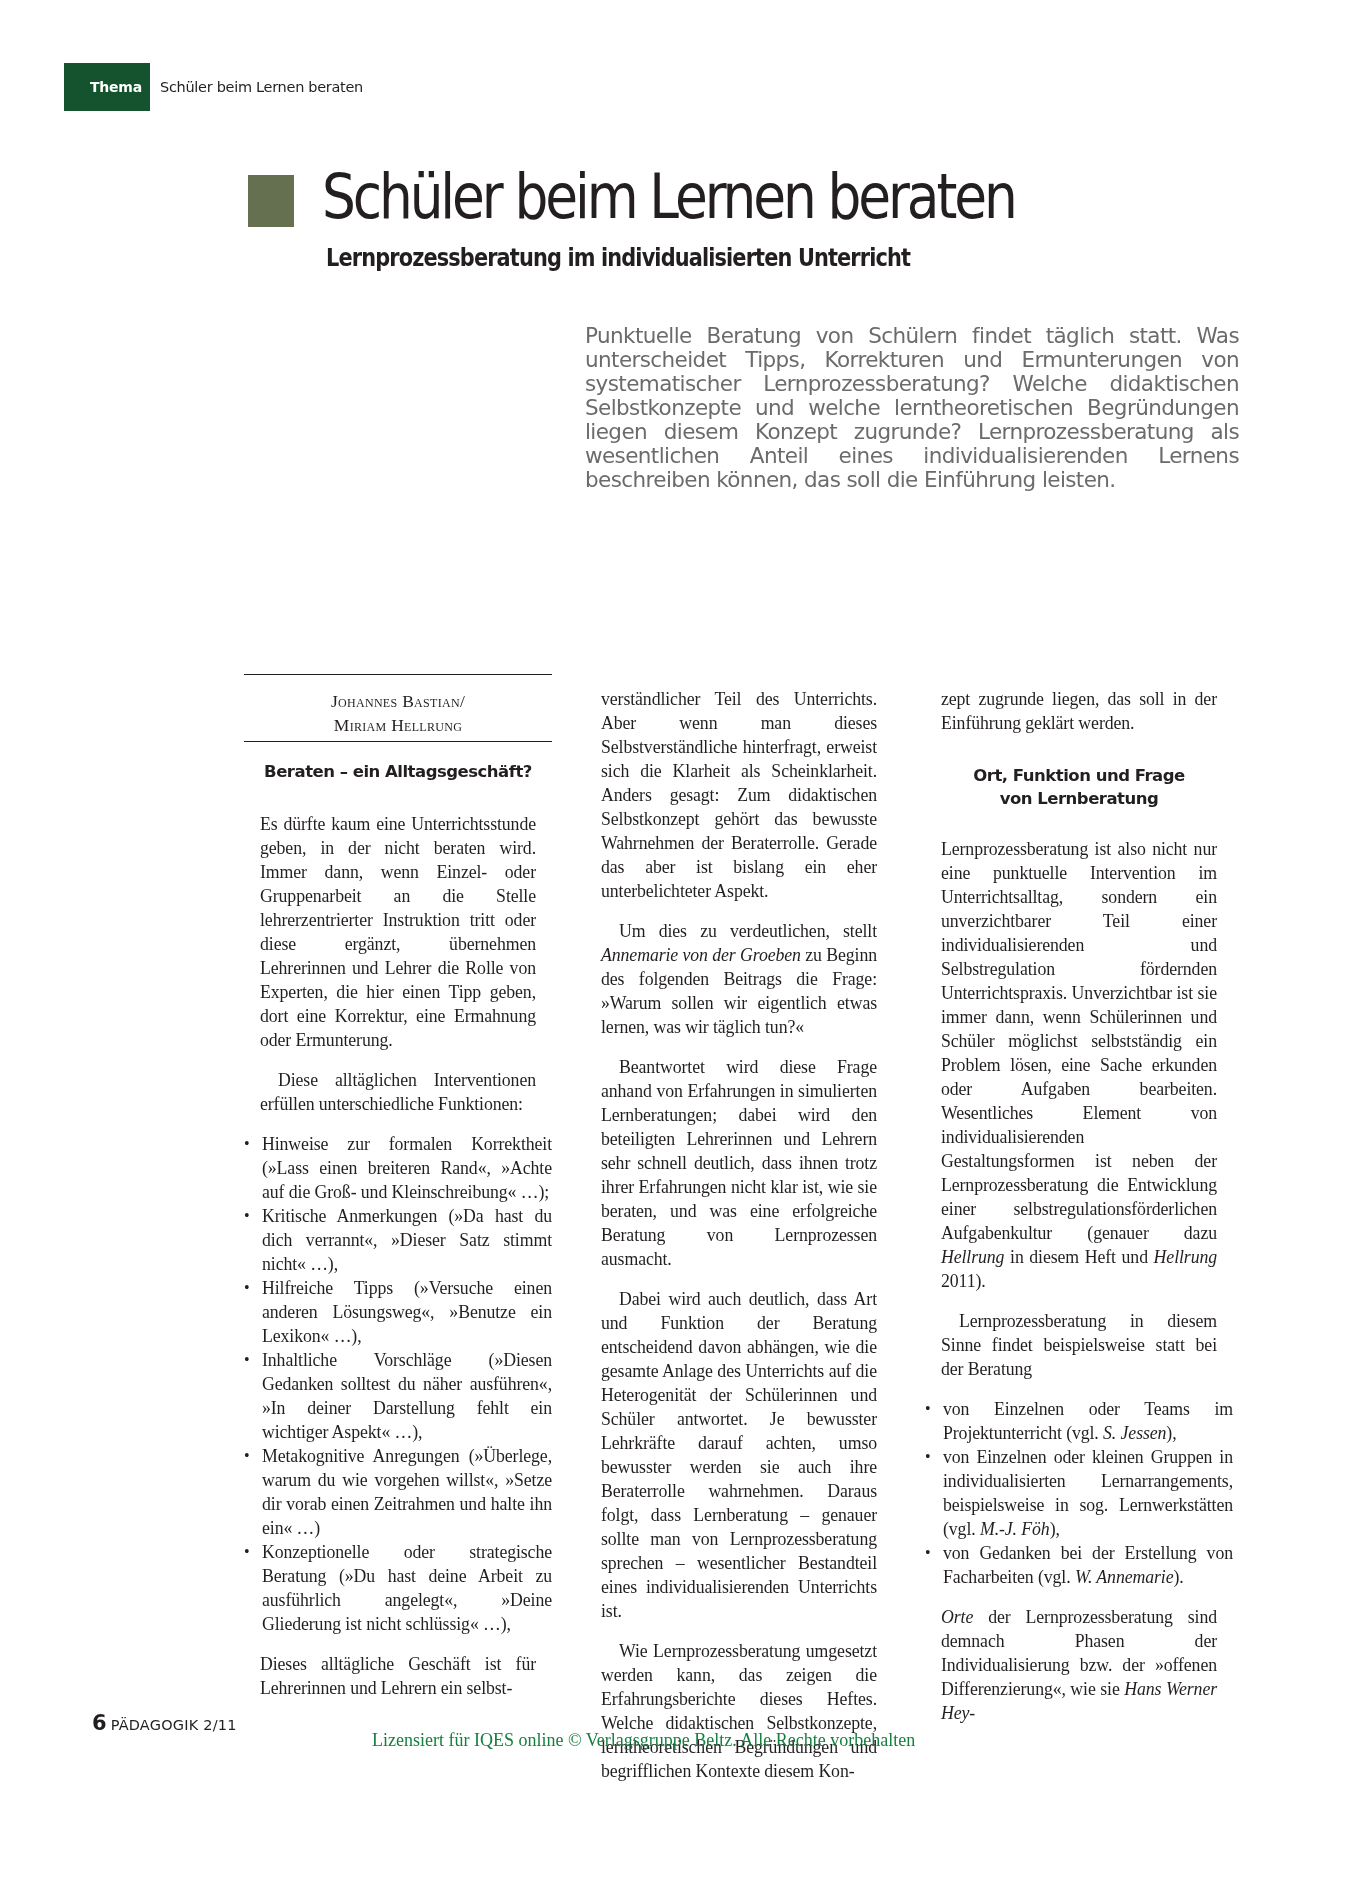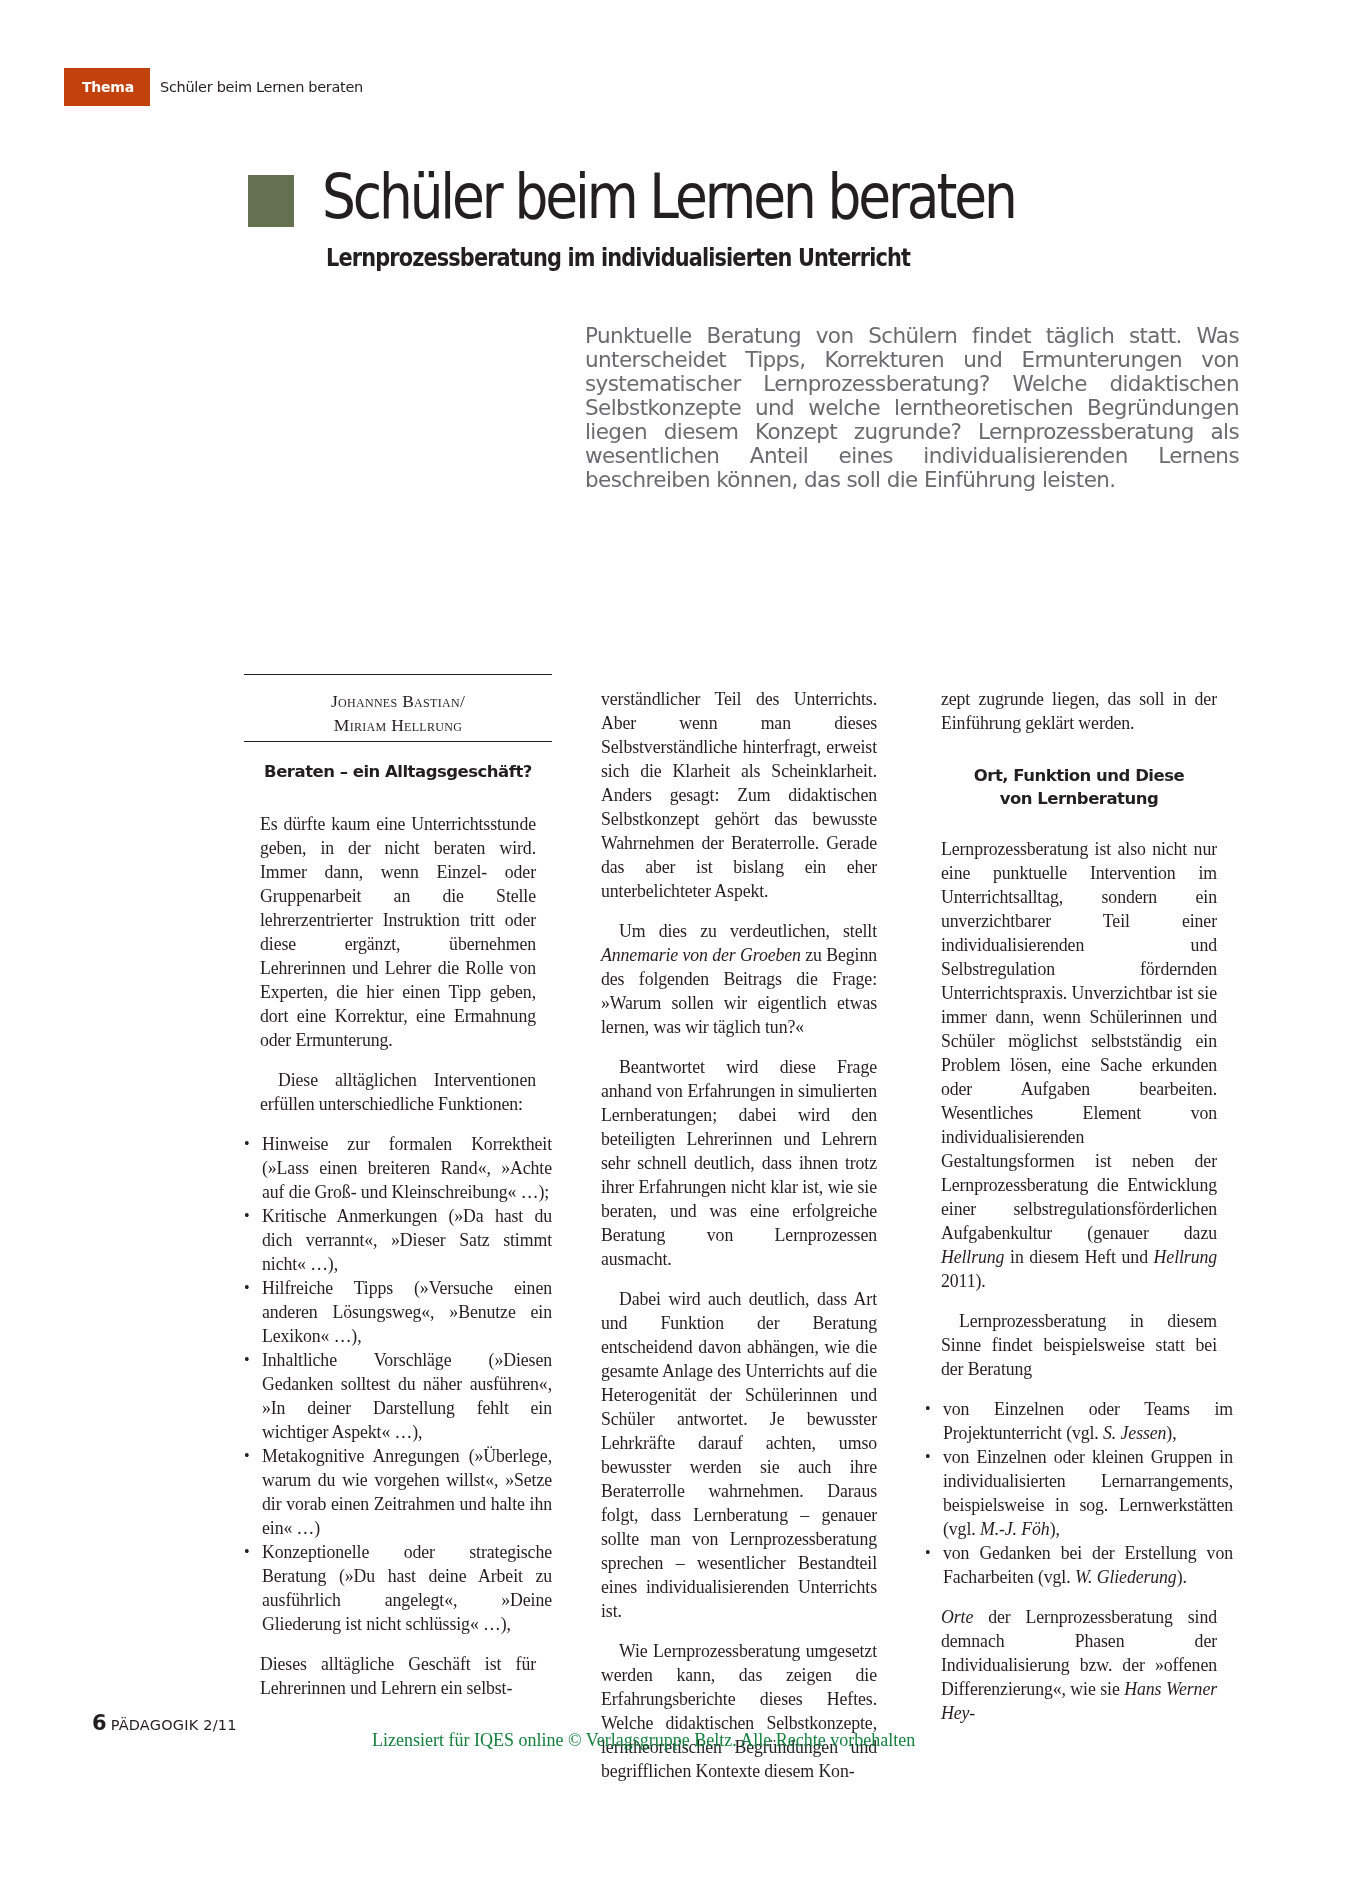--- a/index.html
+++ b/index.html
@@ -1,19 +1,19 @@
 <!DOCTYPE html>
 <html><head>
 <meta charset="utf-8">
 <style>
   html, body { margin: 0; padding: 0; background: #ffffff; }
   body { width: 1363px; height: 1877px; position: relative; overflow: hidden; color: #231f20; }
 
   .running-head { position: absolute; left: 64px; top: 66px; height: 42px; display: flex; align-items: center; }
-  .running-head .tag { background: #c2410c; color: #ffffff; height: 38px; width: 86px; display: flex; align-items: center; justify-content: flex-end; padding-right: 16px; box-sizing: border-box; font-family: "DejaVu Sans", sans-serif; font-weight: bold; font-size: 14px; letter-spacing: -0.2px; }
+  .running-head .tag { background: #14532d; color: #ffffff; height: 48px; width: 86px; display: flex; align-items: center; justify-content: flex-end; padding-right: 8px; box-sizing: border-box; font-family: "DejaVu Sans", sans-serif; font-weight: bold; font-size: 14px; letter-spacing: -0.2px; }
   .running-head .head-title { margin-left: 10px; font-family: "DejaVu Sans", sans-serif; font-size: 14.5px; letter-spacing: -0.3px; color: #231f20; }
 
   .title-block { position: absolute; left: 248px; top: 168px; }
   .title-square { position: absolute; left: 0; top: 7px; width: 46px; height: 52px; background: #64704f; }
   .main-title { position: absolute; left: 74px; top: -8px; white-space: nowrap; font-family: "DejaVu Sans", sans-serif; font-size: 62px; letter-spacing: -3.6px; transform: scaleX(0.86); transform-origin: left top; color: #231f20; }
   .subtitle { position: absolute; left: 78px; top: 76px; white-space: nowrap; font-family: "DejaVu Sans", sans-serif; font-weight: bold; font-size: 24px; letter-spacing: -1px; transform: scaleX(0.87); transform-origin: left top; color: #231f20; }
 
   .lead { position: absolute; left: 585px; top: 324px; width: 654px; font-family: "DejaVu Sans", sans-serif; font-size: 21.5px; line-height: 24px; color: #6b6b6d; text-align: justify; letter-spacing: -0.6px; }
 
   .byline { position: absolute; left: 244px; top: 674px; width: 308px; border-top: 1.5px solid #231f20; border-bottom: 1.5px solid #231f20; padding: 14px 0 4px; text-align: center; font-family: "Liberation Serif", serif; font-variant: small-caps; font-size: 17.5px; line-height: 24px; letter-spacing: 0.3px; }
@@ -77,29 +77,29 @@
   <p>verständlicher Teil des Unterrichts. Aber wenn man dieses Selbstverständliche hinterfragt, erweist sich die Klarheit als Scheinklarheit. Anders gesagt: Zum didaktischen Selbstkonzept gehört das bewusste Wahrnehmen der Beraterrolle. Gerade das aber ist bislang ein eher unterbelichteter Aspekt.</p>
   <p class="indent"><span>Um dies zu verdeutlichen, stellt </span><em>Annemarie von der Groeben</em><span> zu Beginn des folgenden Beitrags die Frage: »Warum sollen wir eigentlich etwas lernen, was wir täglich tun?«</span></p>
   <p class="indent">Beantwortet wird diese Frage anhand von Erfahrungen in simulierten Lernberatungen; dabei wird den beteiligten Lehrerinnen und Lehrern sehr schnell deutlich, dass ihnen trotz ihrer Erfahrungen nicht klar ist, wie sie beraten, und was eine erfolgreiche Beratung von Lernprozessen ausmacht.</p>
   <p class="indent">Dabei wird auch deutlich, dass Art und Funktion der Beratung entscheidend davon abhängen, wie die gesamte Anlage des Unterrichts auf die Heterogenität der Schülerinnen und Schüler antwortet. Je bewusster Lehrkräfte darauf achten, umso bewusster werden sie auch ihre Beraterrolle wahrnehmen. Daraus folgt, dass Lernberatung – genauer sollte man von Lernprozessberatung sprechen – wesentlicher Bestandteil eines individualisierenden Unterrichts ist.</p>
   <p class="indent">Wie Lernprozessberatung umgesetzt werden kann, das zeigen die Erfahrungsberichte dieses Heftes. Welche didaktischen Selbstkonzepte, lerntheoretischen Begründungen und begrifflichen Kontexte diesem Kon-</p>
 </div>
 
 <div class="col col3">
   <p>zept zugrunde liegen, das soll in der Einführung geklärt werden.</p>
   <h3>
-    <span>Ort, Funktion und Diese</span><br>
+    <span>Ort, Funktion und Frage</span><br>
     <span>von Lernberatung</span>
   </h3>
   <p><span>Lernprozessberatung ist also nicht nur eine punktuelle Intervention im Unterrichtsalltag, sondern ein unverzichtbarer Teil einer individualisierenden und Selbstregulation fördernden Unterrichtspraxis. Unverzichtbar ist sie immer dann, wenn Schülerinnen und Schüler möglichst selbstständig ein Problem lösen, eine Sache erkunden oder Aufgaben bearbeiten. Wesentliches Element von individualisierenden Gestaltungsformen ist neben der Lernprozessberatung die Entwicklung einer selbstregulationsförderlichen Aufgabenkultur (genauer dazu </span><em>Hellrung</em><span> in diesem Heft und </span><em>Hellrung</em><span> 2011).</span></p>
   <p class="indent">Lernprozessberatung in diesem Sinne findet beispielsweise statt bei der Beratung</p>
   <ul>
     <li><span>von Einzelnen oder Teams im Projektunterricht (vgl. </span><em>S. Jessen</em><span>),</span></li>
     <li><span>von Einzelnen oder kleinen Gruppen in individualisierten Lernarrangements, beispielsweise in sog. Lernwerkstätten (vgl. </span><em>M.-J. Föh</em><span>),</span></li>
-    <li><span>von Gedanken bei der Erstellung von Facharbeiten (vgl. </span><em>W. Gliederung</em><span>).</span></li>
+    <li><span>von Gedanken bei der Erstellung von Facharbeiten (vgl. </span><em>W. Annemarie</em><span>).</span></li>
   </ul>
   <p><em>Orte</em><span> der Lernprozessberatung sind demnach Phasen der Individualisierung bzw. der »offenen Differenzierung«, wie sie </span><em>Hans Werner Hey-</em></p>
 </div>
 
 <div class="folio">
   <span class="page-num">6</span><span class="journal">PÄDAGOGIK 2/11</span>
 </div>
 <div class="license">Lizensiert für IQES online © Verlagsgruppe Beltz. Alle Rechte vorbehalten</div>
 
 </body></html>

